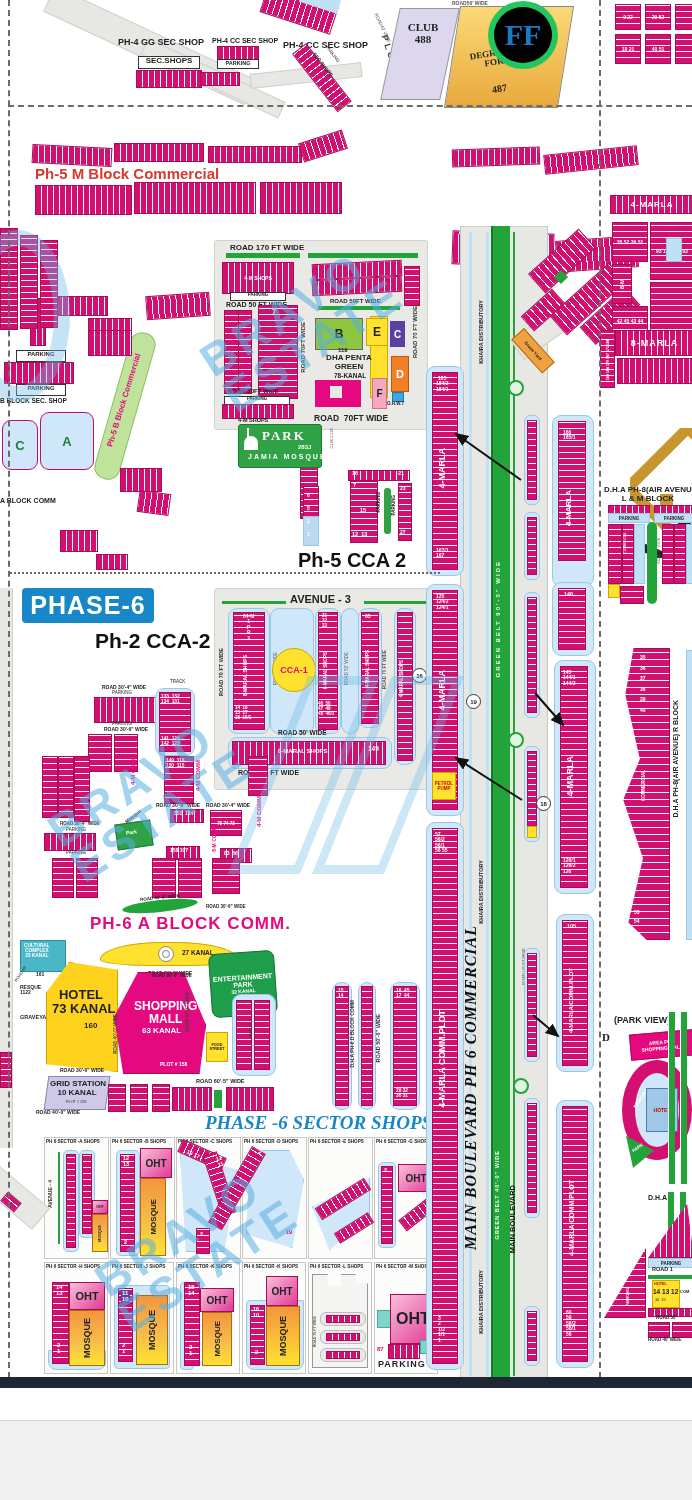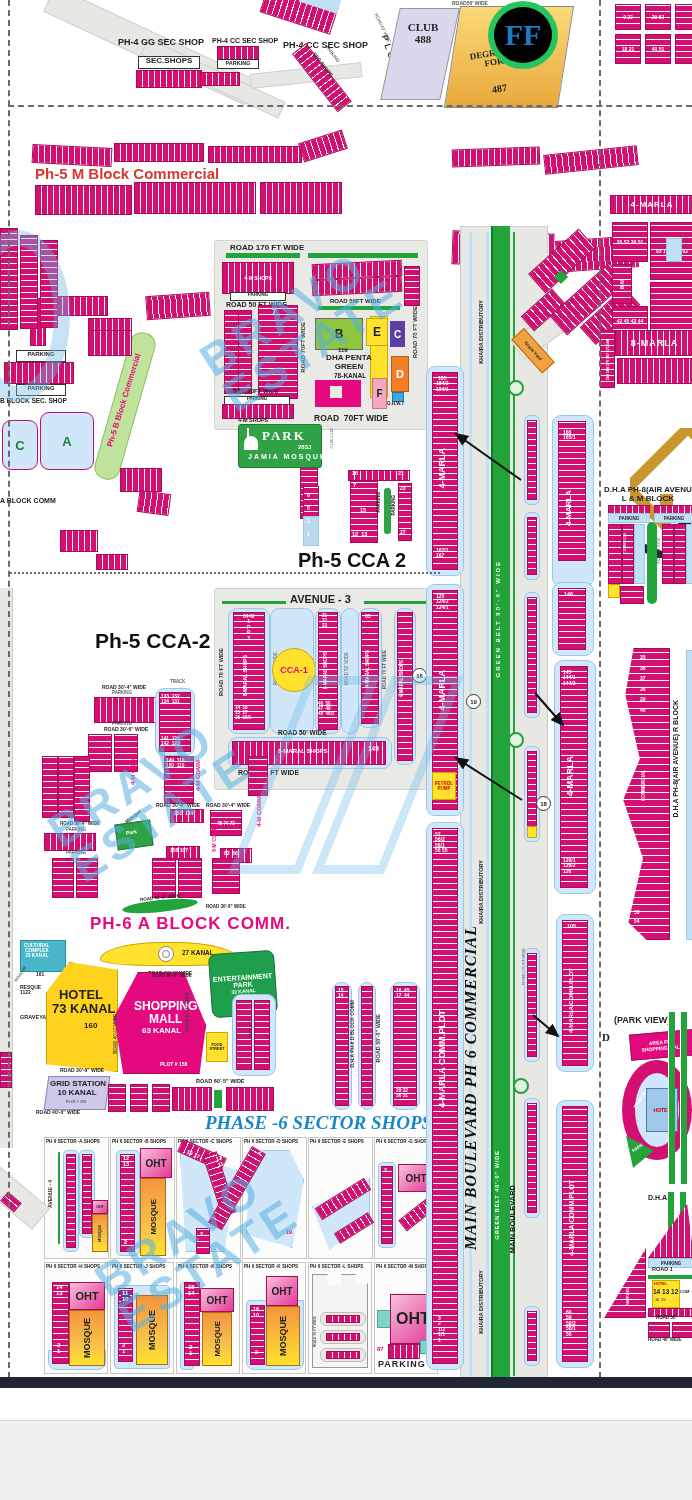--- a/index.html
+++ b/index.html
@@ -211,21 +211,24 @@
   <div class="t w b" style="left:400px;top:486px;font-size:5px">23</div>
   <div class="t w b" style="left:400px;top:530px;font-size:5px">27</div>
   <div class="hv" style="left:303px;top:486px;width:14px;height:30px"></div>
   <div class="a" style="left:303px;top:516px;width:14px;height:28px;background:#bcd9f2;border:1px solid #9cc6e5"></div>
   <div class="t b w" style="left:307px;top:489px;font-size:5px;line-height:2.6">6
 5
 2
 1</div>
   <div class="t b" style="left:298px;top:550px;font-size:20px;color:#111">Ph-5 CCA 2</div>
 
-  <div class="t b" style="left:95px;top:630px;font-size:21px;color:#111">Ph-5 CCA-2</div>
+  <div class="blue-title" style="left:22px;top:588px;width:132px;height:35px;font-size:25px">
+      <span>PHASE-6</span>
+    </div>
+  <div class="t b" style="left:95px;top:630px;font-size:21px;color:#111">Ph-2 CCA-2</div>
 
   <div class="plate" style="left:214px;top:588px;width:216px;height:200px"></div>
   <div class="grn" style="left:222px;top:601px;width:64px;height:3px"></div>
   <div class="t b" style="left:290px;top:594px;font-size:11px">AVENUE - 3</div>
   <div class="grn" style="left:364px;top:601px;width:62px;height:3px"></div>
 
   <div class="t b vup" style="left:219px;top:648px;font-size:5.5px;color:#333">ROAD 70 FT WIDE</div>
   <div class="cap" style="left:228px;top:608px;width:40px;height:124px"></div>
   <div class="hv" style="left:233px;top:612px;width:30px;height:116px"></div>
   <div class="t w b" style="left:243px;top:614px;font-size:5px;text-align:center">64-M

